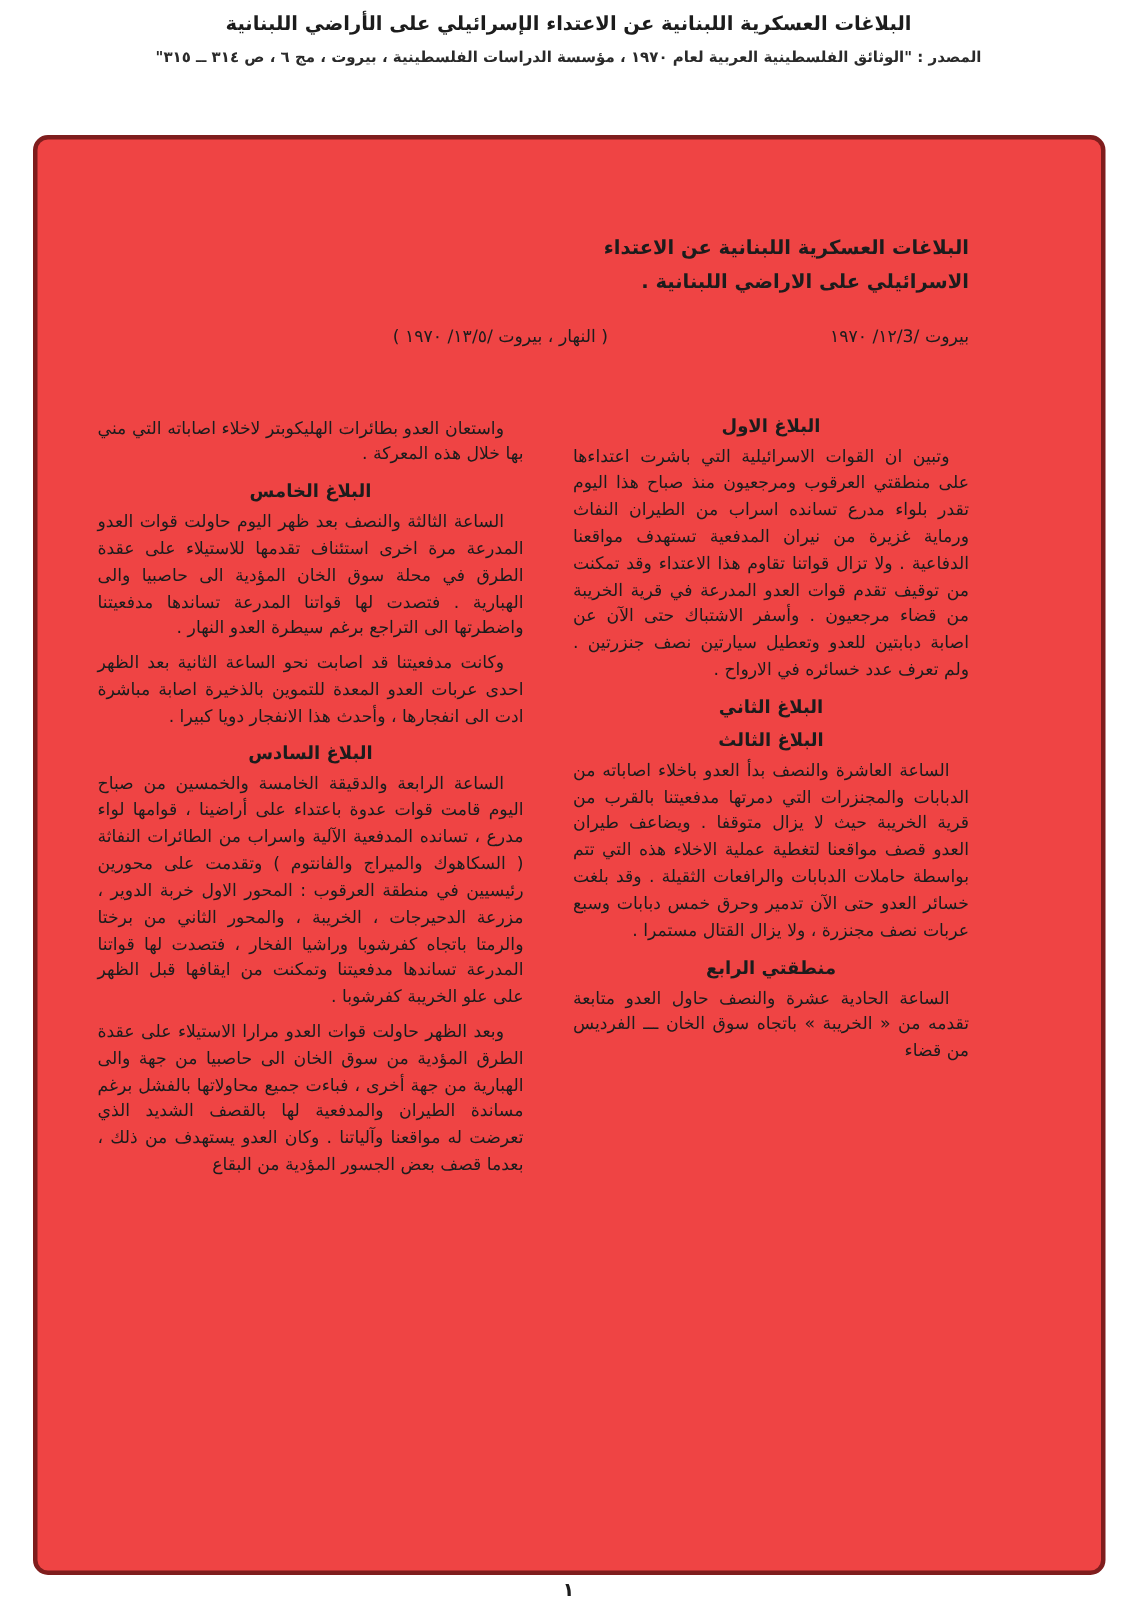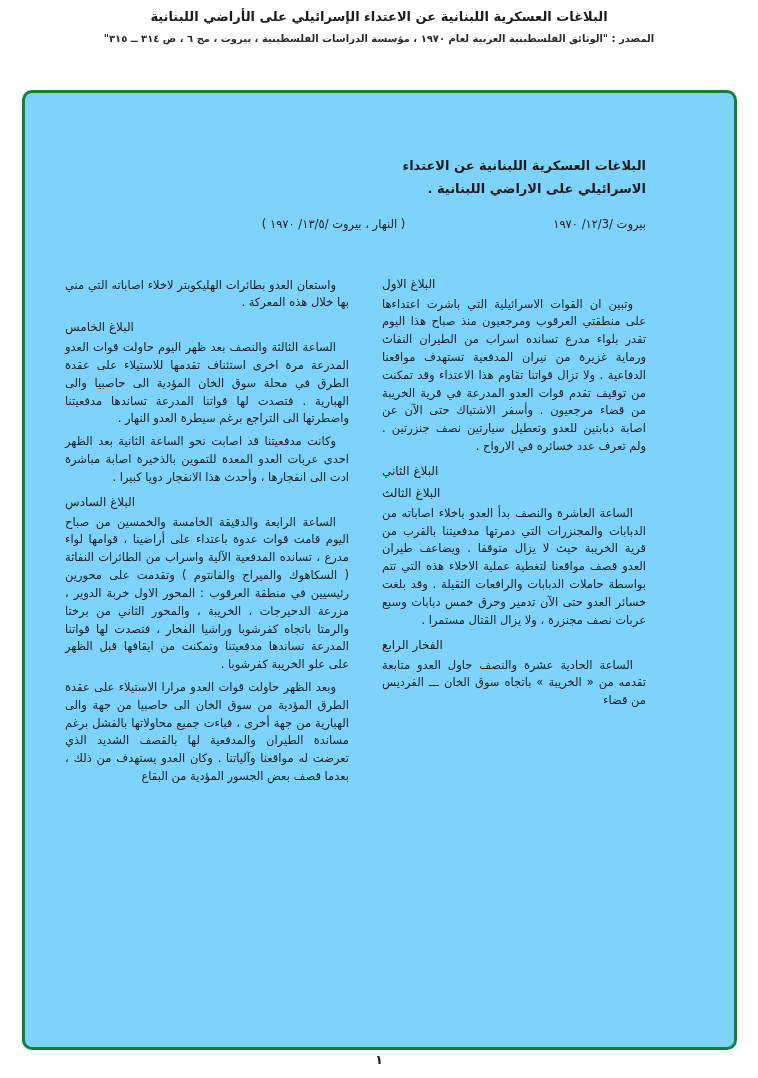--- a/index.html
+++ b/index.html
@@ -31,24 +31,24 @@
     font-size: 10px;
     font-weight: bold;
     color: #2a2a2a;
   }
   .green-box {
     position: absolute;
     left: 22px;
     top: 90px;
     width: 709px;
     height: 954px;
-    border: 3px solid #15803d;
+    border: 3px solid #7f1d1d;
     border-radius: 10px;
     overflow: hidden;
-    background: #7dd3fc;
+    background: #ef4444;
   }
   .box-inner {
     padding: 62px 88px 0 38px;
     direction: rtl;
   }
   .doc-title {
     width: 276px;
     font-size: 13px;
     font-weight: bold;
     line-height: 1.75;
@@ -65,23 +65,23 @@
   .columns {
     display: flex;
     gap: 33px;
     margin-top: 46px;
   }
   .col { flex: 0 0 auto; }
   .col-right { width: 264px; }
   .col-left  { width: 284px; }
   .heading {
     font-size: 12px;
-    font-weight: normal;
+    font-weight: bold;
     margin: 8px 0 5px;
-    text-align: left;
+    text-align: center;
   }
   .para {
     font-size: 11.5px;
     line-height: 1.55;
     margin: 0 0 5px;
     text-indent: 13px;
     text-align: justify;
   }
   .col .heading:first-child { margin-top: 0; }
   .page-number {
@@ -115,21 +115,21 @@
       </div>
 
       <div class="columns">
 
         <div class="col col-right">
           <div class="heading">البلاغ الاول</div>
           <p class="para">وتبين ان القوات الاسرائيلية التي باشرت اعتداءها على منطقتي العرقوب ومرجعيون منذ صباح هذا اليوم تقدر بلواء مدرع تسانده اسراب من الطيران النفاث ورماية غزيرة من نيران المدفعية تستهدف مواقعنا الدفاعية . ولا تزال قواتنا تقاوم هذا الاعتداء وقد تمكنت من توقيف تقدم قوات العدو المدرعة في قرية الخريبة من قضاء مرجعيون . وأسفر الاشتباك حتى الآن عن اصابة دبابتين للعدو وتعطيل سيارتين نصف جنزرتين . ولم تعرف عدد خسائره في الارواح .</p>
           <div class="heading">البلاغ الثاني</div>
           <div class="heading">البلاغ الثالث</div>
           <p class="para">الساعة العاشرة والنصف بدأ العدو باخلاء اصاباته من الدبابات والمجنزرات التي دمرتها مدفعيتنا بالقرب من قرية الخريبة حيث لا يزال متوقفا . ويضاعف طيران العدو قصف مواقعنا لتغطية عملية الاخلاء هذه التي تتم بواسطة حاملات الدبابات والرافعات الثقيلة . وقد بلغت خسائر العدو حتى الآن تدمير وحرق خمس دبابات وسبع عربات نصف مجنزرة ، ولا يزال القتال مستمرا .</p>
-          <div class="heading">الفخار الرابع</div>
+          <div class="heading">منطقتي الرابع</div>
           <p class="para">الساعة الحادية عشرة والنصف حاول العدو متابعة تقدمه من « الخريبة » باتجاه سوق الخان ـــ الفرديس من قضاء</p>
         </div>
 
         <div class="col col-left">
           <p class="para">واستعان العدو بطائرات الهليكوبتر لاخلاء اصاباته التي مني بها خلال هذه المعركة .</p>
           <div class="heading">البلاغ الخامس</div>
           <p class="para">الساعة الثالثة والنصف بعد ظهر اليوم حاولت قوات العدو المدرعة مرة اخرى استئناف تقدمها للاستيلاء على عقدة الطرق في محلة سوق الخان المؤدية الى حاصبيا والى الهبارية . فتصدت لها قواتنا المدرعة تساندها مدفعيتنا واضطرتها الى التراجع برغم سيطرة العدو النهار .</p>
           <p class="para">وكانت مدفعيتنا قد اصابت نحو الساعة الثانية بعد الظهر احدى عربات العدو المعدة للتموين بالذخيرة اصابة مباشرة ادت الى انفجارها ، وأحدث هذا الانفجار دويا كبيرا .</p>
           <div class="heading">البلاغ السادس</div>
           <p class="para">الساعة الرابعة والدقيقة الخامسة والخمسين من صباح اليوم قامت قوات عدوة باعتداء على أراضينا ، قوامها لواء مدرع ، تسانده المدفعية الآلية واسراب من الطائرات النفاثة ( السكاهوك والميراج والفانتوم ) وتقدمت على محورين رئيسيين في منطقة العرقوب : المحور الاول خربة الدوير ، مزرعة الدحيرجات ، الخريبة ، والمحور الثاني من برختا والرمتا باتجاه كفرشوبا وراشيا الفخار ، فتصدت لها قواتنا المدرعة تساندها مدفعيتنا وتمكنت من ايقافها قبل الظهر على علو الخريبة كفرشوبا .</p>

